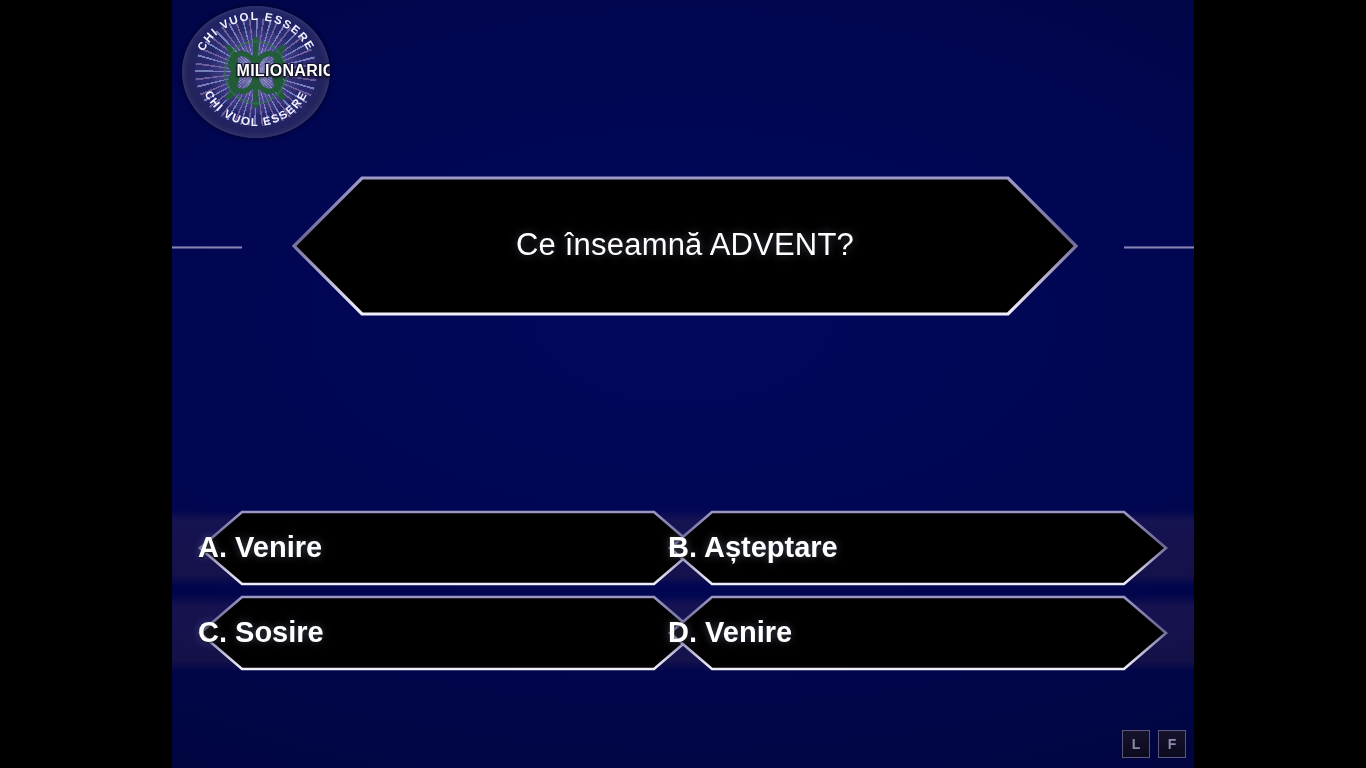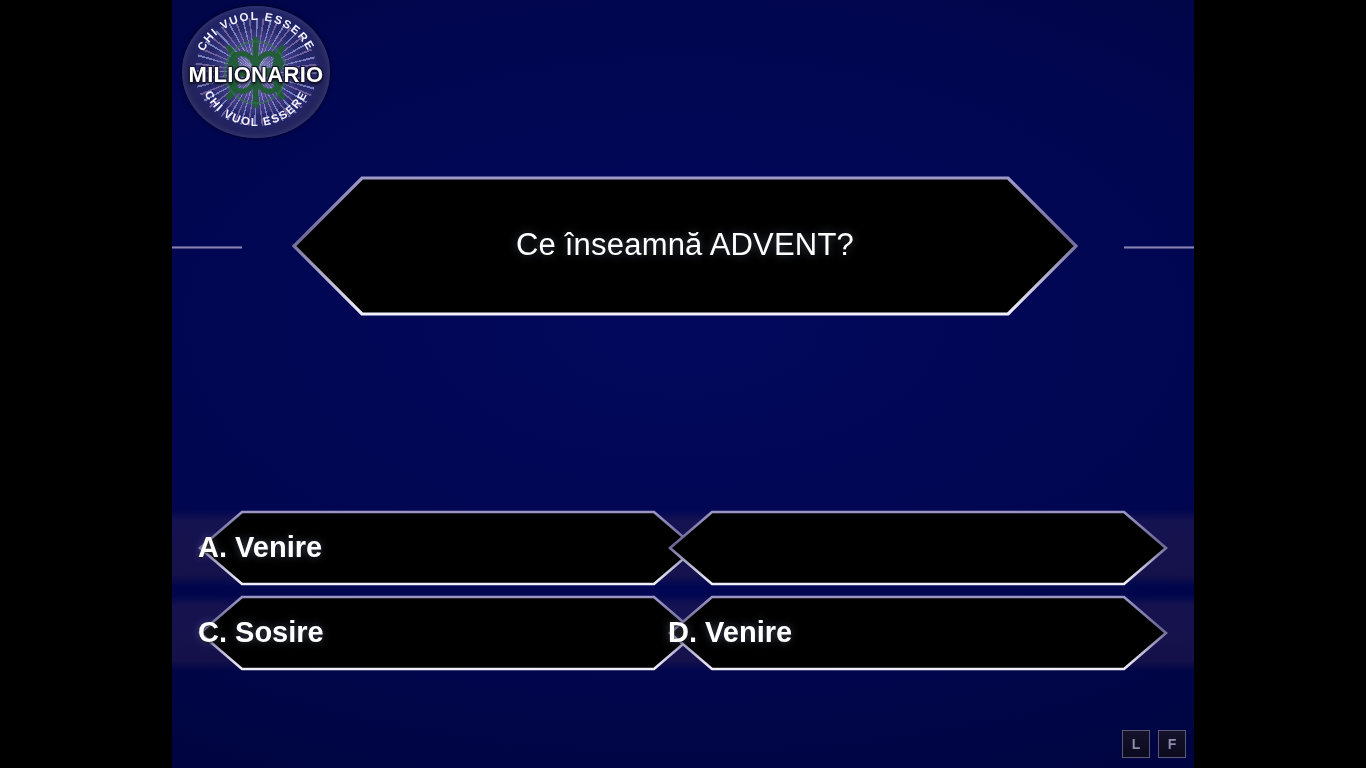--- a/index.html
+++ b/index.html
@@ -83,28 +83,29 @@
     font-weight: bold;
     letter-spacing: 1.6px;
   }
   .logo-center-text {
     position: absolute;
     left: 0;
     top: 56px;
     width: 148px;
     text-align: center;
     font-family: "Liberation Sans", sans-serif;
-    font-size: 22px;
+    font-size: 16px;
     font-weight: bold;
     color: #ffffff;
     letter-spacing: 0.3px;
     text-shadow:
        0 0 2px #000, 1px 1px 0 #1a1a3a, -1px 1px 0 #1a1a3a,
        1px -1px 0 #1a1a3a, -1px -1px 0 #1a1a3a, 0 2px 3px rgba(0,0,0,0.9);
     pointer-events: none;
+    padding-left: 30px;
   }
 
   
   .rail {
     position: absolute;
     height: 3px;
     background: linear-gradient(to bottom, rgba(150,145,195,0.25), #8f8ab8 45%, #6b6694 70%, rgba(120,115,165,0.2));
   }
   .rail.q-left  { left: 0px;   top: 246px; width: 70px; }
   .rail.q-right { right: 0px;  top: 246px; width: 70px; }
@@ -274,20 +275,21 @@
           </defs>
           <polygon points="44,2 456,2 498,38 456,74 44,74 2,38" fill="#000000" stroke="url(#aStroke)" stroke-width="2.6"></polygon>
         </svg>
         <div class="answer-text">A. Venire</div>
       </div>
 
       <div class="answer-cell right">
         <svg class="hexline" viewBox="0 0 500 76" preserveAspectRatio="none">
           <polygon points="44,2 456,2 498,38 456,74 44,74 2,38" fill="#000000" stroke="url(#aStroke)" stroke-width="2.6"></polygon>
         </svg>
+        <div class="answer-text">B. Așteptare</div>
       </div>
     </div>
 
     <div class="answer-row row2">
       <div class="answer-cell left">
         <svg class="hexline" viewBox="0 0 500 76" preserveAspectRatio="none">
           <polygon points="44,2 456,2 498,38 456,74 44,74 2,38" fill="#000000" stroke="url(#aStroke)" stroke-width="2.6"></polygon>
         </svg>
         <div class="answer-text">C. Sosire</div>
       </div>

